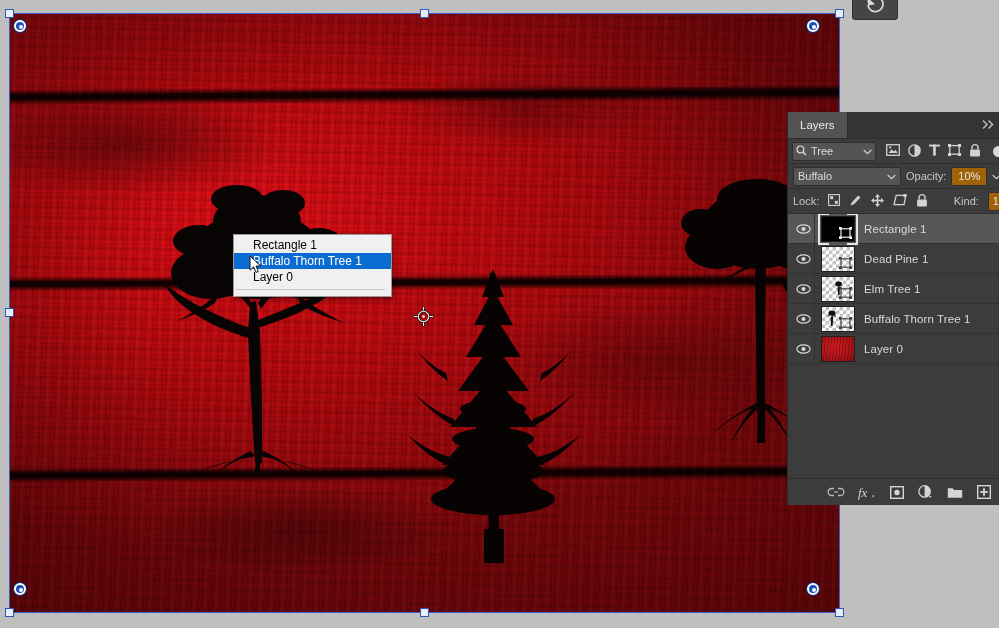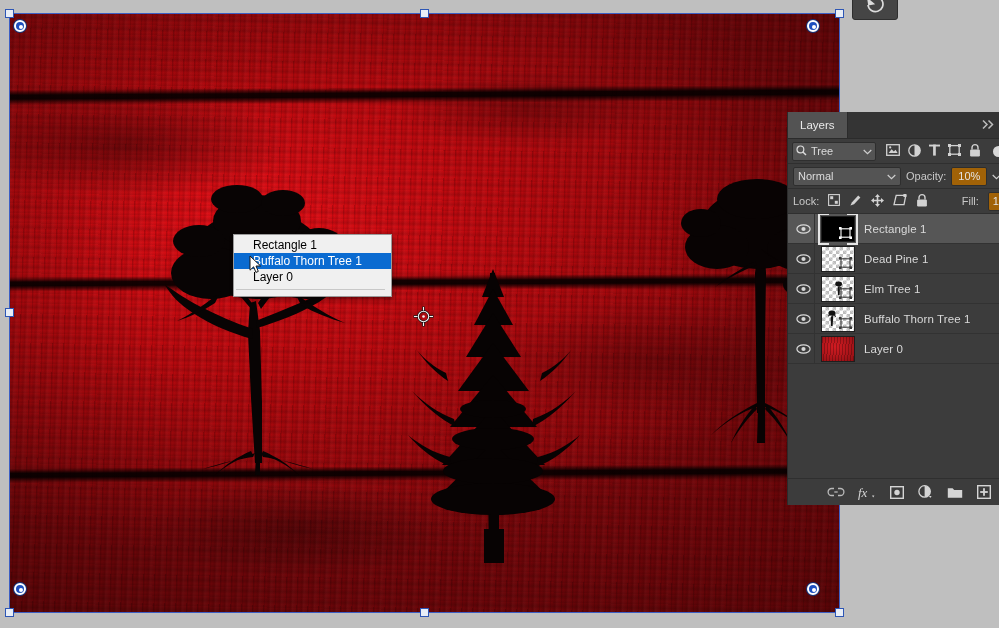--- a/index.html
+++ b/index.html
@@ -485,21 +485,21 @@
             <path d="M3 5.6 V3.6 A3 3 0 0 1 9 3.6 V5.6" fill="none" stroke="#d2d2d2" stroke-width="1.4"></path>
             <rect x="1.1" y="5.4" width="9.8" height="7" rx="1.2" fill="#d2d2d2"></rect>
           </svg>
         </span>
         <span class="filter-toggle"></span>
       </div>
     </div>
 
     <div class="blend-row">
       <div class="blend-select">
-        <span class="cap">Normal</span>
+        <span class="cap">Buffalo</span>
         <span>
           <svg width="9" height="6" viewBox="0 0 9 6">
               <path d="M0.7 1 L4.5 4.6 L8.3 1" fill="none" stroke="#cfcfcf" stroke-width="1.2"></path>
             </svg>
         </span>
       </div>
       <span class="lbl">Opacity:</span>
       <div class="num-field">10%</div>
       <span>
         <svg width="9" height="6" viewBox="0 0 9 6">
@@ -536,21 +536,21 @@
             <rect x="10.4" y="0" width="3" height="3" fill="#d2d2d2"></rect>
           </svg>
         </span>
         <span>
           <svg width="12" height="13" viewBox="0 0 12 13">
             <path d="M3 5.6 V3.6 A3 3 0 0 1 9 3.6 V5.6" fill="none" stroke="#d2d2d2" stroke-width="1.4"></path>
             <rect x="1.1" y="5.4" width="9.8" height="7" rx="1.2" fill="#d2d2d2"></rect>
           </svg>
         </span>
       </div>
-      <span class="lbl" style="margin-left:auto">Fill:</span>
+      <span class="lbl" style="margin-left:auto">Kind:</span>
       <div class="num-field">100%</div>
 
     </div>
 
     <div class="layers-list">
 
       <div class="layer-row active">
         <div class="eye-cell">
           <svg width="15" height="10" viewBox="0 0 15 10">
             <ellipse cx="7.5" cy="5" rx="6.6" ry="4.2" fill="none" stroke="#d9d9d9" stroke-width="1.2"></ellipse>

